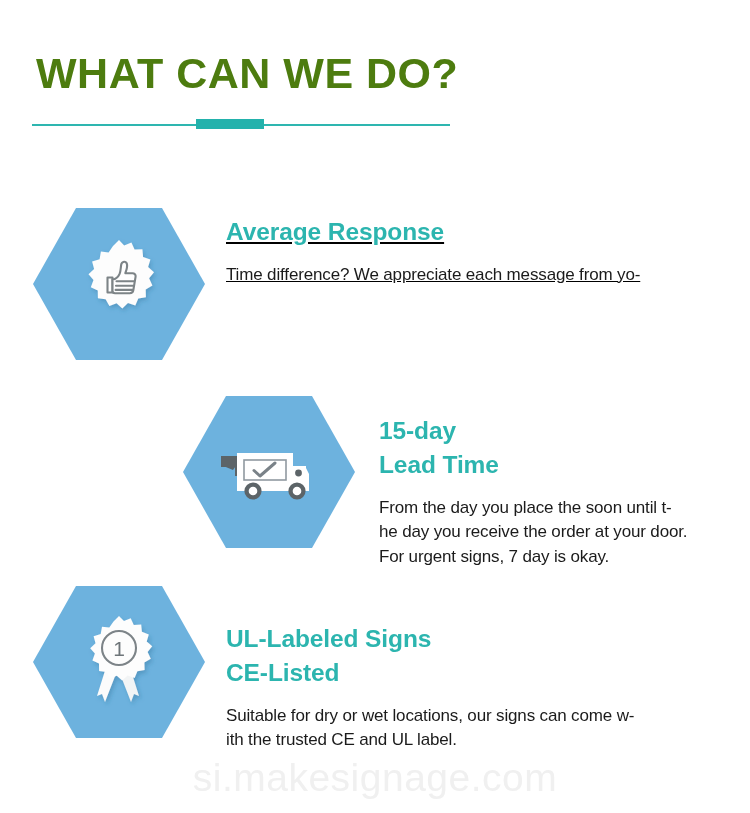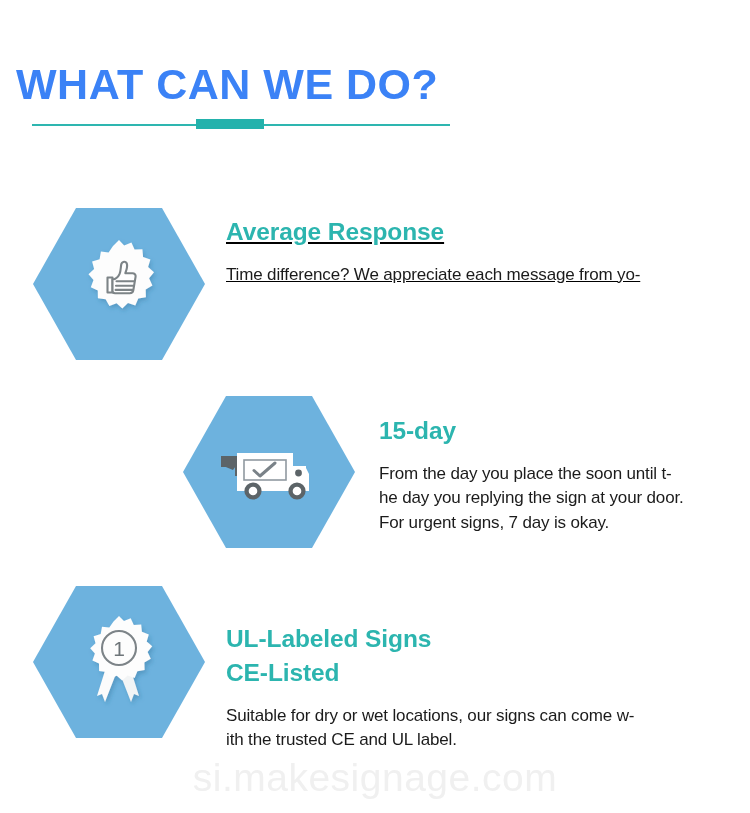--- a/index.html
+++ b/index.html
@@ -11,29 +11,28 @@
     height: 813px;
     background: #ffffff;
     font-family: "Liberation Sans", sans-serif;
     overflow: hidden;
     position: relative;
   }
 
   
   .page-title {
     position: absolute;
-    left: 16px;
+    left: 36px;
     top: 52px;
     font-size: 43px;
     font-weight: bold;
     letter-spacing: 0.5px;
-    color: #3b82f6;
+    color: #4d7c0f;
     line-height: 1;
     white-space: nowrap;
-    margin-top: 11px;
   }
   .divider-wrap {
     position: absolute;
     left: 32px;
     top: 118px;
     width: 418px;
     height: 14px;
   }
   .divider-line {
     position: absolute;
@@ -195,24 +194,25 @@
         <circle cx="40" cy="59" r="8.6" fill="#5C6468"></circle>
         <circle cx="40" cy="59" r="4.3" fill="#ffffff"></circle>
         <circle cx="84" cy="59" r="8.6" fill="#5C6468"></circle>
         <circle cx="84" cy="59" r="4.3" fill="#ffffff"></circle>
       </svg>
     </div>
   </div>
   <div class="feature-text">
     <div class="feature-heading">
       <div>15-day</div>
+      <div>Lead Time</div>
     </div>
     <div class="feature-body">
       <div>From the day you place the soon until t-</div>
-      <div>he day you replying the sign at your door.</div>
+      <div>he day you receive the order at your door.</div>
       <div>For urgent signs, 7 day is okay.</div>
     </div>
   </div>
 </div>
 
 <div class="feature" id="feature-3">
   <div class="hexagon">
     <div class="hex-icon">
       <svg width="96" height="104" viewBox="0 0 96 104">
         <defs>

